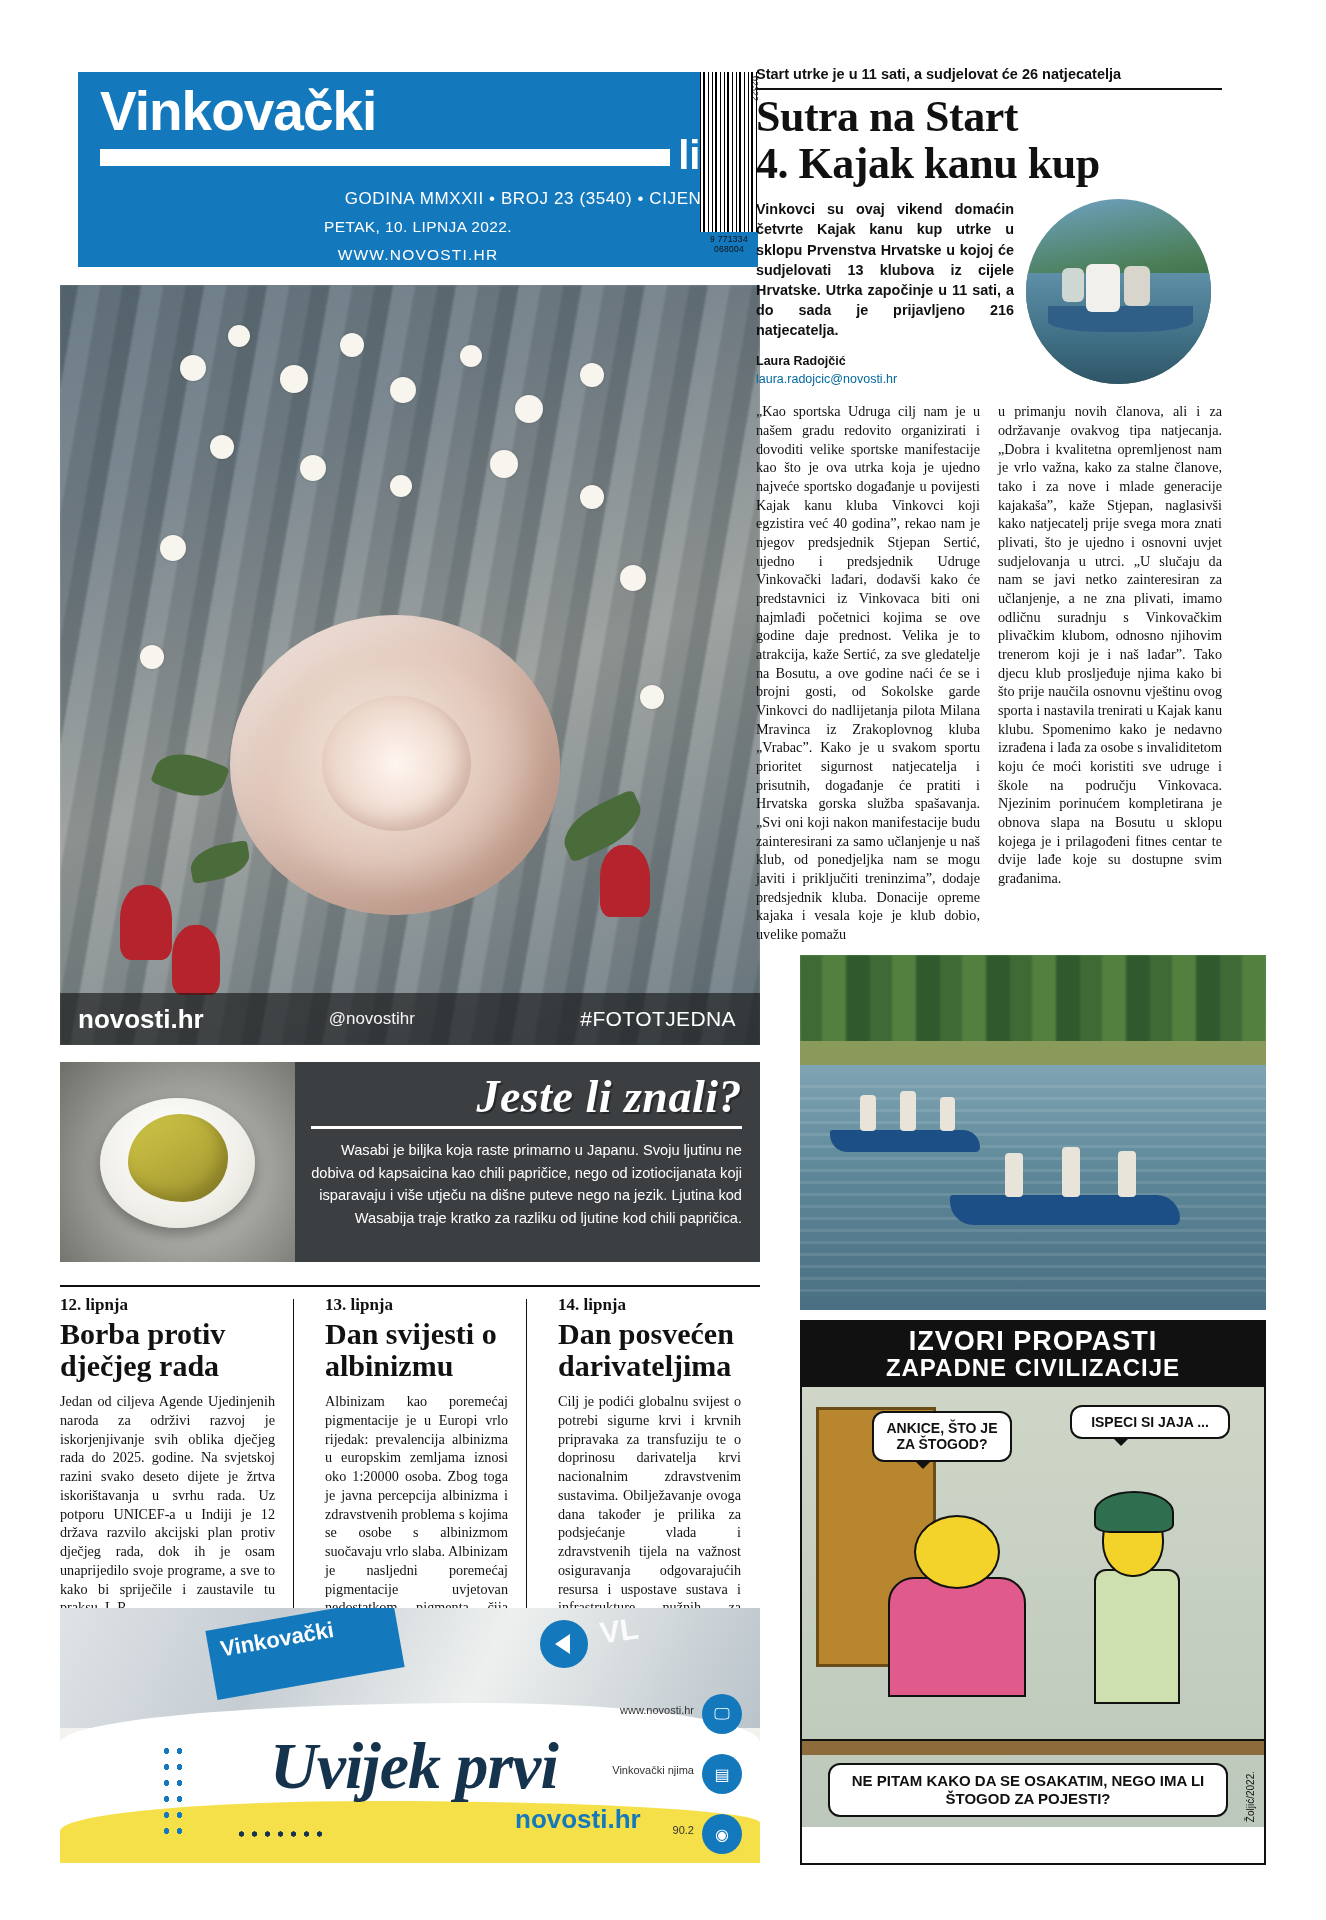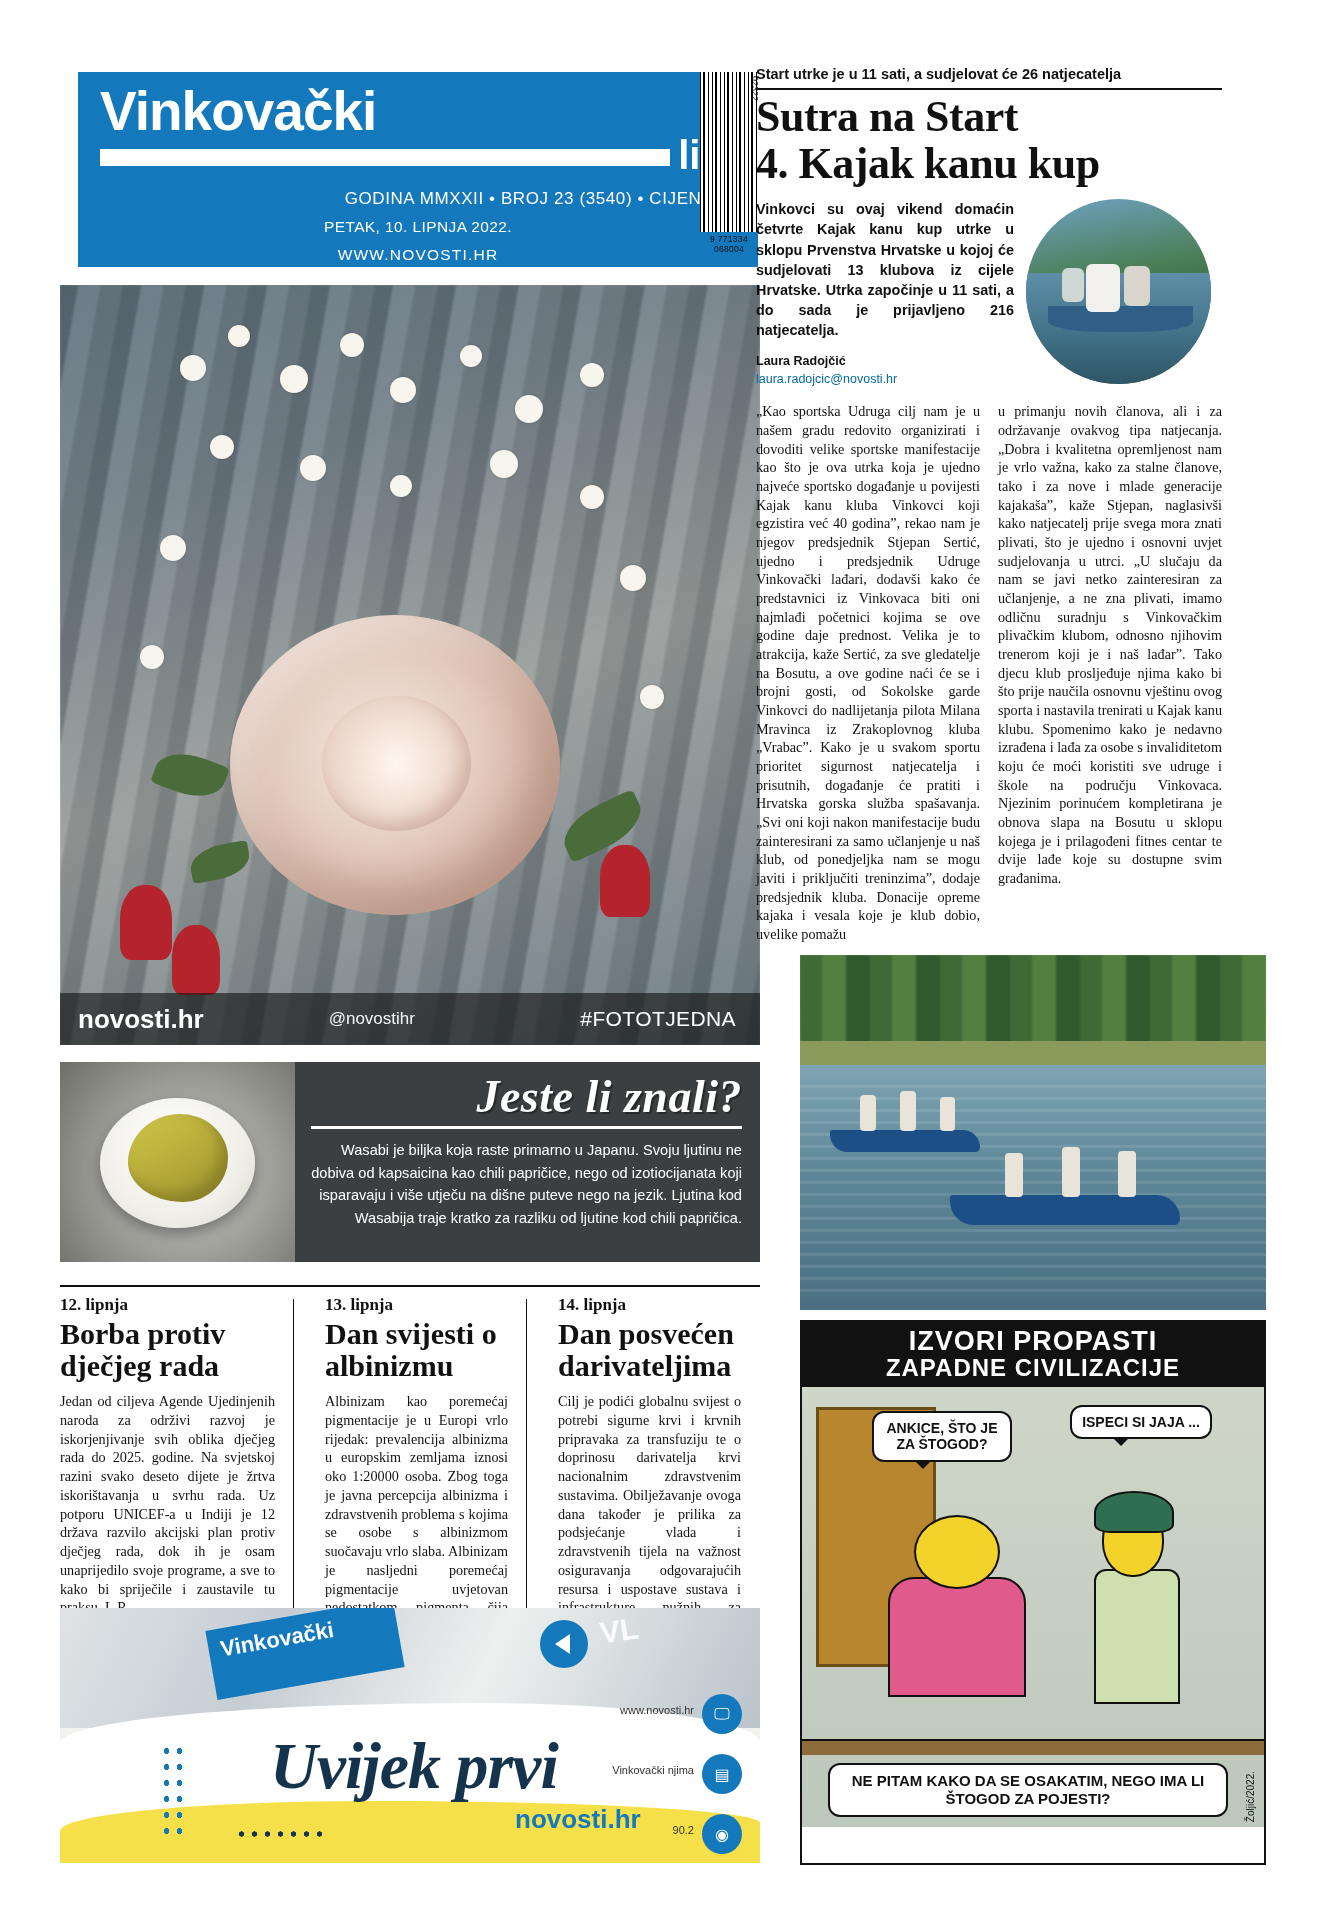--- a/index.html
+++ b/index.html
@@ -243,21 +243,21 @@
   .comic-art { position:relative; height:440px; background:linear-gradient(180deg,#cfd6c8 0%,#bcc8bb 100%); }
   .c-door{ position:absolute; left:14px; top:20px; width:120px; height:260px; background:#b8862f; border:3px solid #6b4d18; }
   .c-wall{ position:absolute; left:0; top:0; width:100%; height:100%;
     background:linear-gradient(180deg,#d8dcd0 0%,#c6cdbd 55%,#aeb7a2 100%); z-index:-1;}
   .bubble{ position:absolute; background:#fff; border:2.5px solid #111; border-radius:12px;
     font-family:"Liberation Sans", sans-serif; font-weight:bold; font-size:14px;
     padding:7px 9px; line-height:1.2; text-align:center; }
   .bubble:after{ content:""; position:absolute; width:0;height:0;border:9px solid transparent; }
   .b1{ left:70px; top:24px; width:140px; }
   .b1:after{ border-top-color:#111; left:40px; bottom:-18px; }
-  .b2{ left:268px; top:18px; width:142px; }
+  .b2{ left:268px; top:18px; width:160px; }
   .b2:after{ border-top-color:#111; left:40px; bottom:-18px; }
   .b3{ left:26px; bottom:10px; width:400px; font-size:15px; }
   .c-man-head{ position:absolute; left:112px; top:128px; width:86px; height:74px; border-radius:50%; background:#f3d22a; border:2.5px solid #111;}
   .c-man-body{ position:absolute; left:86px; top:190px; width:138px; height:120px; border-radius:26px 26px 0 0; background:#e05b8b; border:2.5px solid #111;}
   .c-woman-head{ position:absolute; left:300px; top:118px; width:62px; height:72px; border-radius:48%; background:#f3d22a; border:2.5px solid #111;}
   .c-woman-hair{ position:absolute; left:292px; top:104px; width:80px; height:42px; border-radius:50% 50% 20% 20%; background:#2f6f4f; border:2.5px solid #111;}
   .c-woman-body{ position:absolute; left:292px; top:182px; width:86px; height:135px; background:#cfe0b0; border:2.5px solid #111; border-radius:12px 12px 0 0;}
   .c-table{ position:absolute; left:0; bottom:72px; width:100%; height:16px; background:#8d6b3a; border-top:2.5px solid #111;}
   .c-sign{ position:absolute; right:8px; bottom:56px; font-family:"Liberation Sans",sans-serif; font-size:10px;
     transform:rotate(-90deg); transform-origin:right bottom; }

